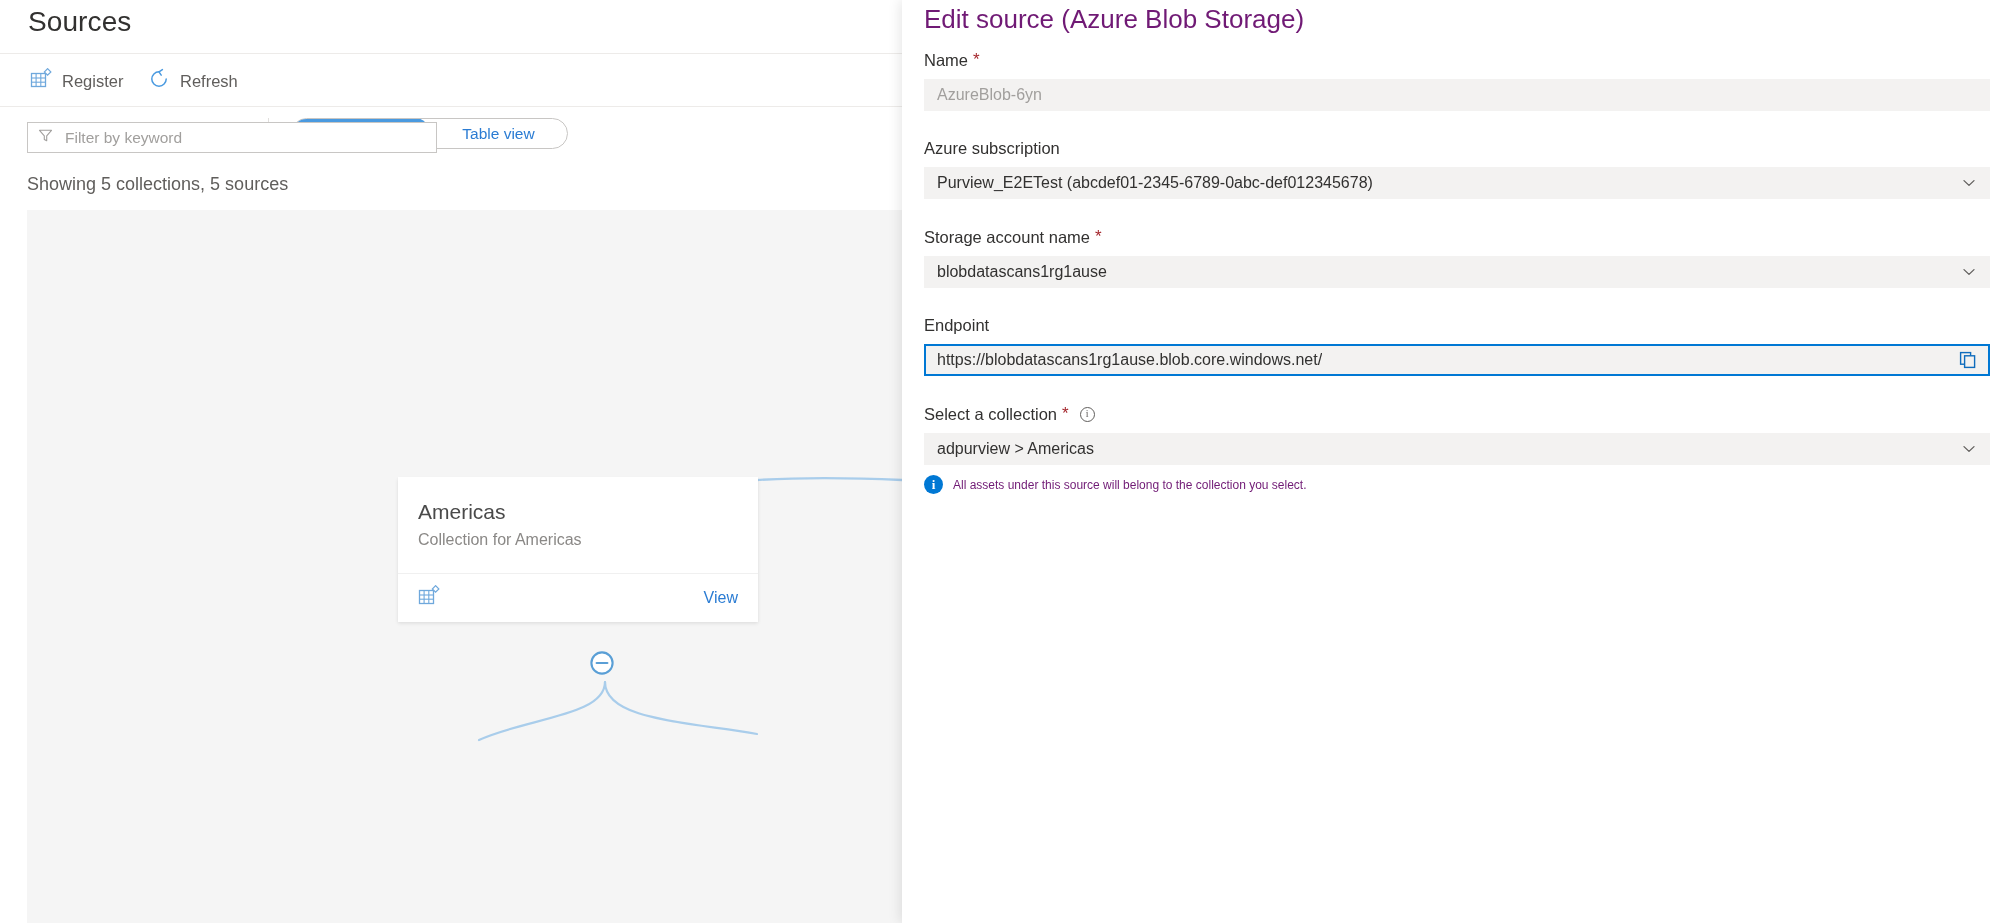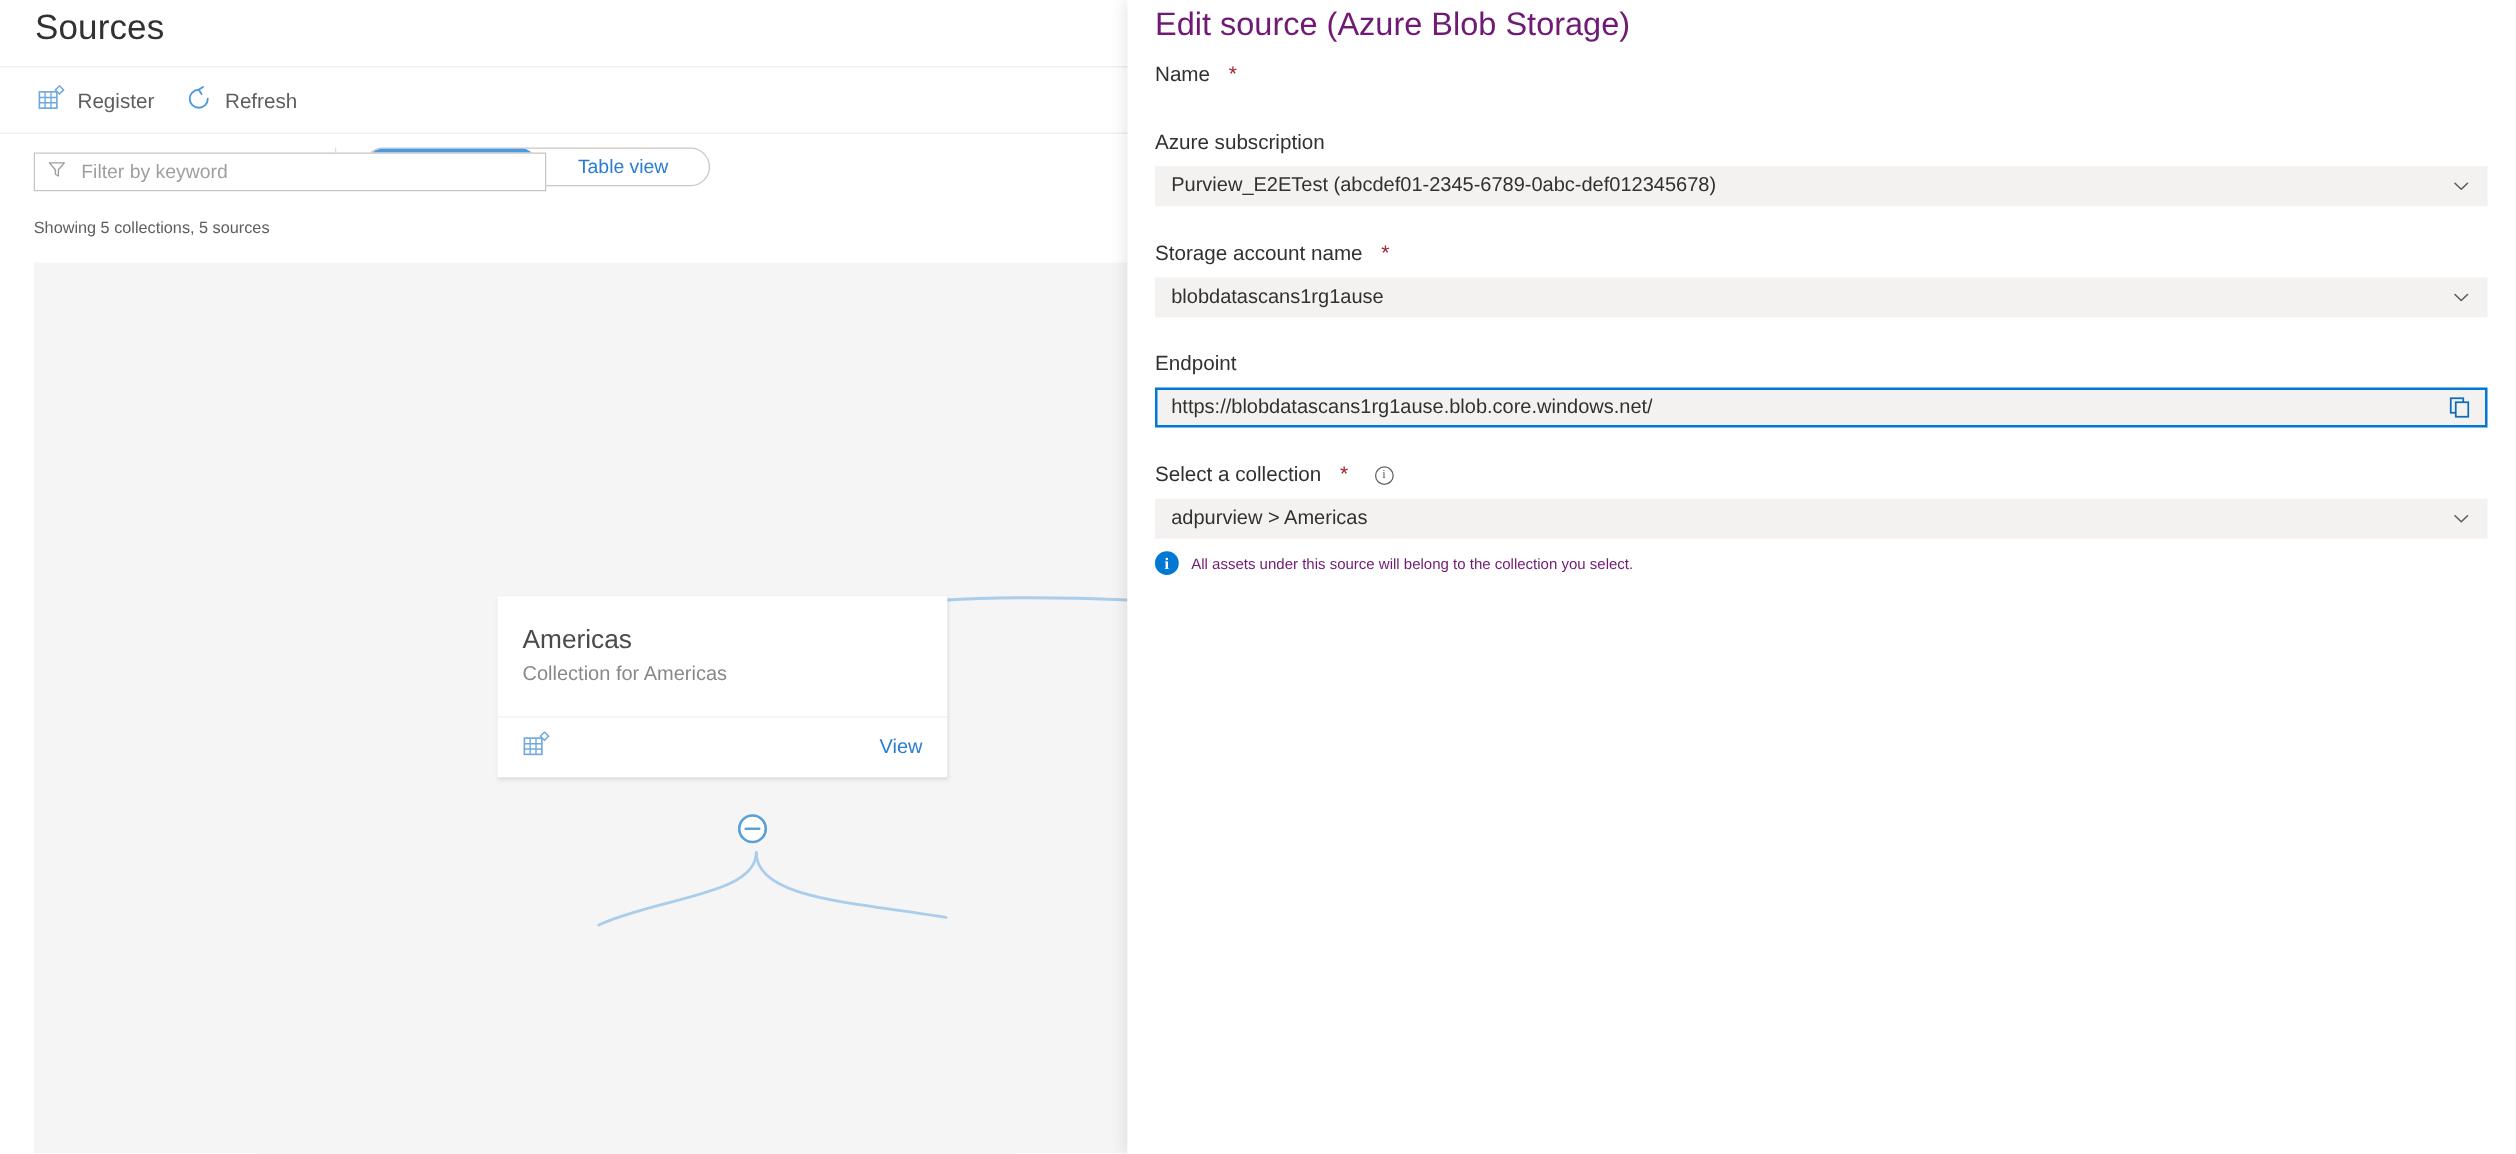--- a/index.html
+++ b/index.html
@@ -86,21 +86,21 @@
   }
   #filter-box input {
     border: none; outline: none; background: transparent;
     font-family: "Liberation Sans", sans-serif;
     font-size: 15.5px; color: #8b5cf6; width: 100%;
   }
   #filter-box input::placeholder { color: #a19f9d; }
 
   .showing-text {
     position: absolute; left: 27px; top: 174px;
-    font-size: 13px; color: #605e5c;
+    font-size: 18px; color: #605e5c;
   }
 
   
   #map-canvas {
     position: absolute; left: 27px; top: 210px;
     width: 875px; height: 713px;
     background: #f5f5f5;
     overflow: hidden;
   }
   #map-canvas svg { position: absolute; left: 0; top: 0; }
@@ -142,21 +142,21 @@
   #panel-title {
     position: absolute; left: 22px; top: 4px;
     font-size: 26px; font-weight: 400; color: #701a75;
   }
 
   #form { position: absolute; left: 22px; top: 50px; width: 1066px; }
 
   .field { margin-bottom: 2px; }
   .field-label {
     font-size: 16.5px; color: #323130; font-weight: 400;
-    margin-bottom: 9px; display: flex; align-items: center; gap: 12px;
+    margin-bottom: 9px; display: flex; align-items: center; gap: 2px;
   }
   .req { color: #a4262c; font-size: 17px; margin-left: 3px; }
   .info-glyph {
     display: inline-flex; align-items: center; justify-content: center;
     width: 15px; height: 15px; border-radius: 50%;
     border: 1px solid #605e5c; color: #605e5c;
     font-size: 10px; line-height: 1; margin-left: 9px;
     font-family: "Liberation Serif", serif;
   }
 
@@ -302,20 +302,23 @@
 
     <div id="panel-title">Edit source (Azure Blob Storage)</div>
 
     <div id="form">
 
       <div class="field">
         <div class="field-label">
           <span>Name</span>
           <span class="req">*</span>
         </div>
+        <div class="input-shell readonly-disabled">
+          <span class="val">AzureBlob-6yn</span>
+        </div>
       </div>
 
       <div class="spacer-26"></div>
 
       <div class="field">
         <div class="field-label">
           <span>Azure subscription</span>
         </div>
         <div class="input-shell">
           <span class="val">Purview_E2ETest (abcdef01-2345-6789-0abc-def012345678)</span>

